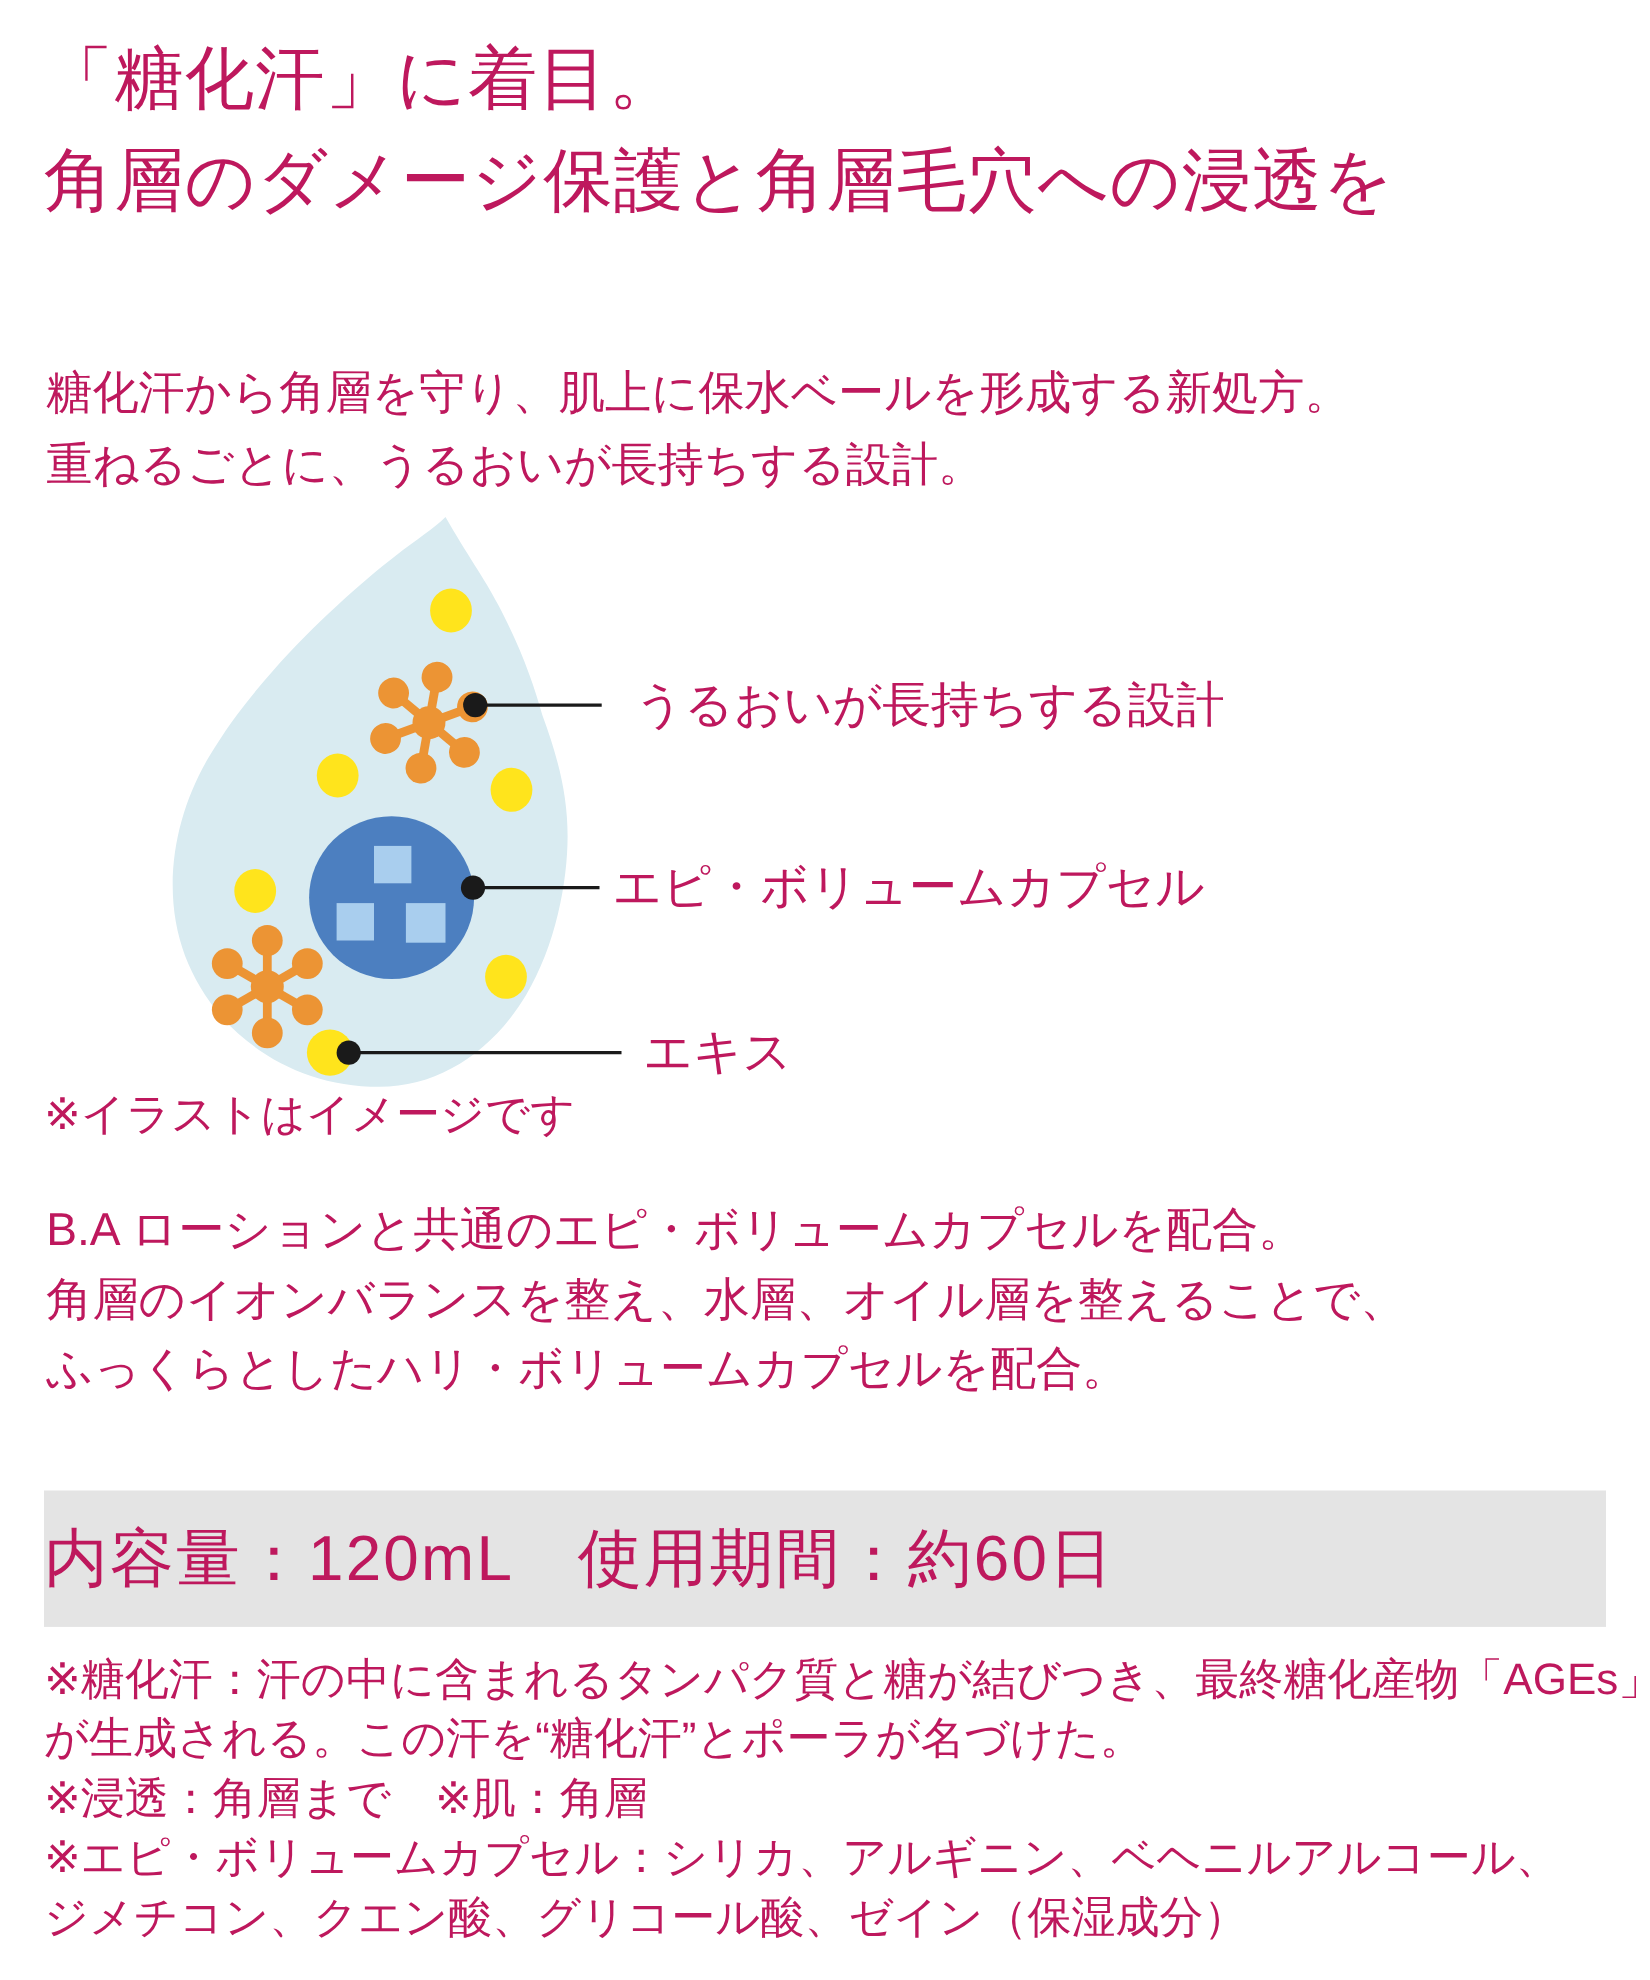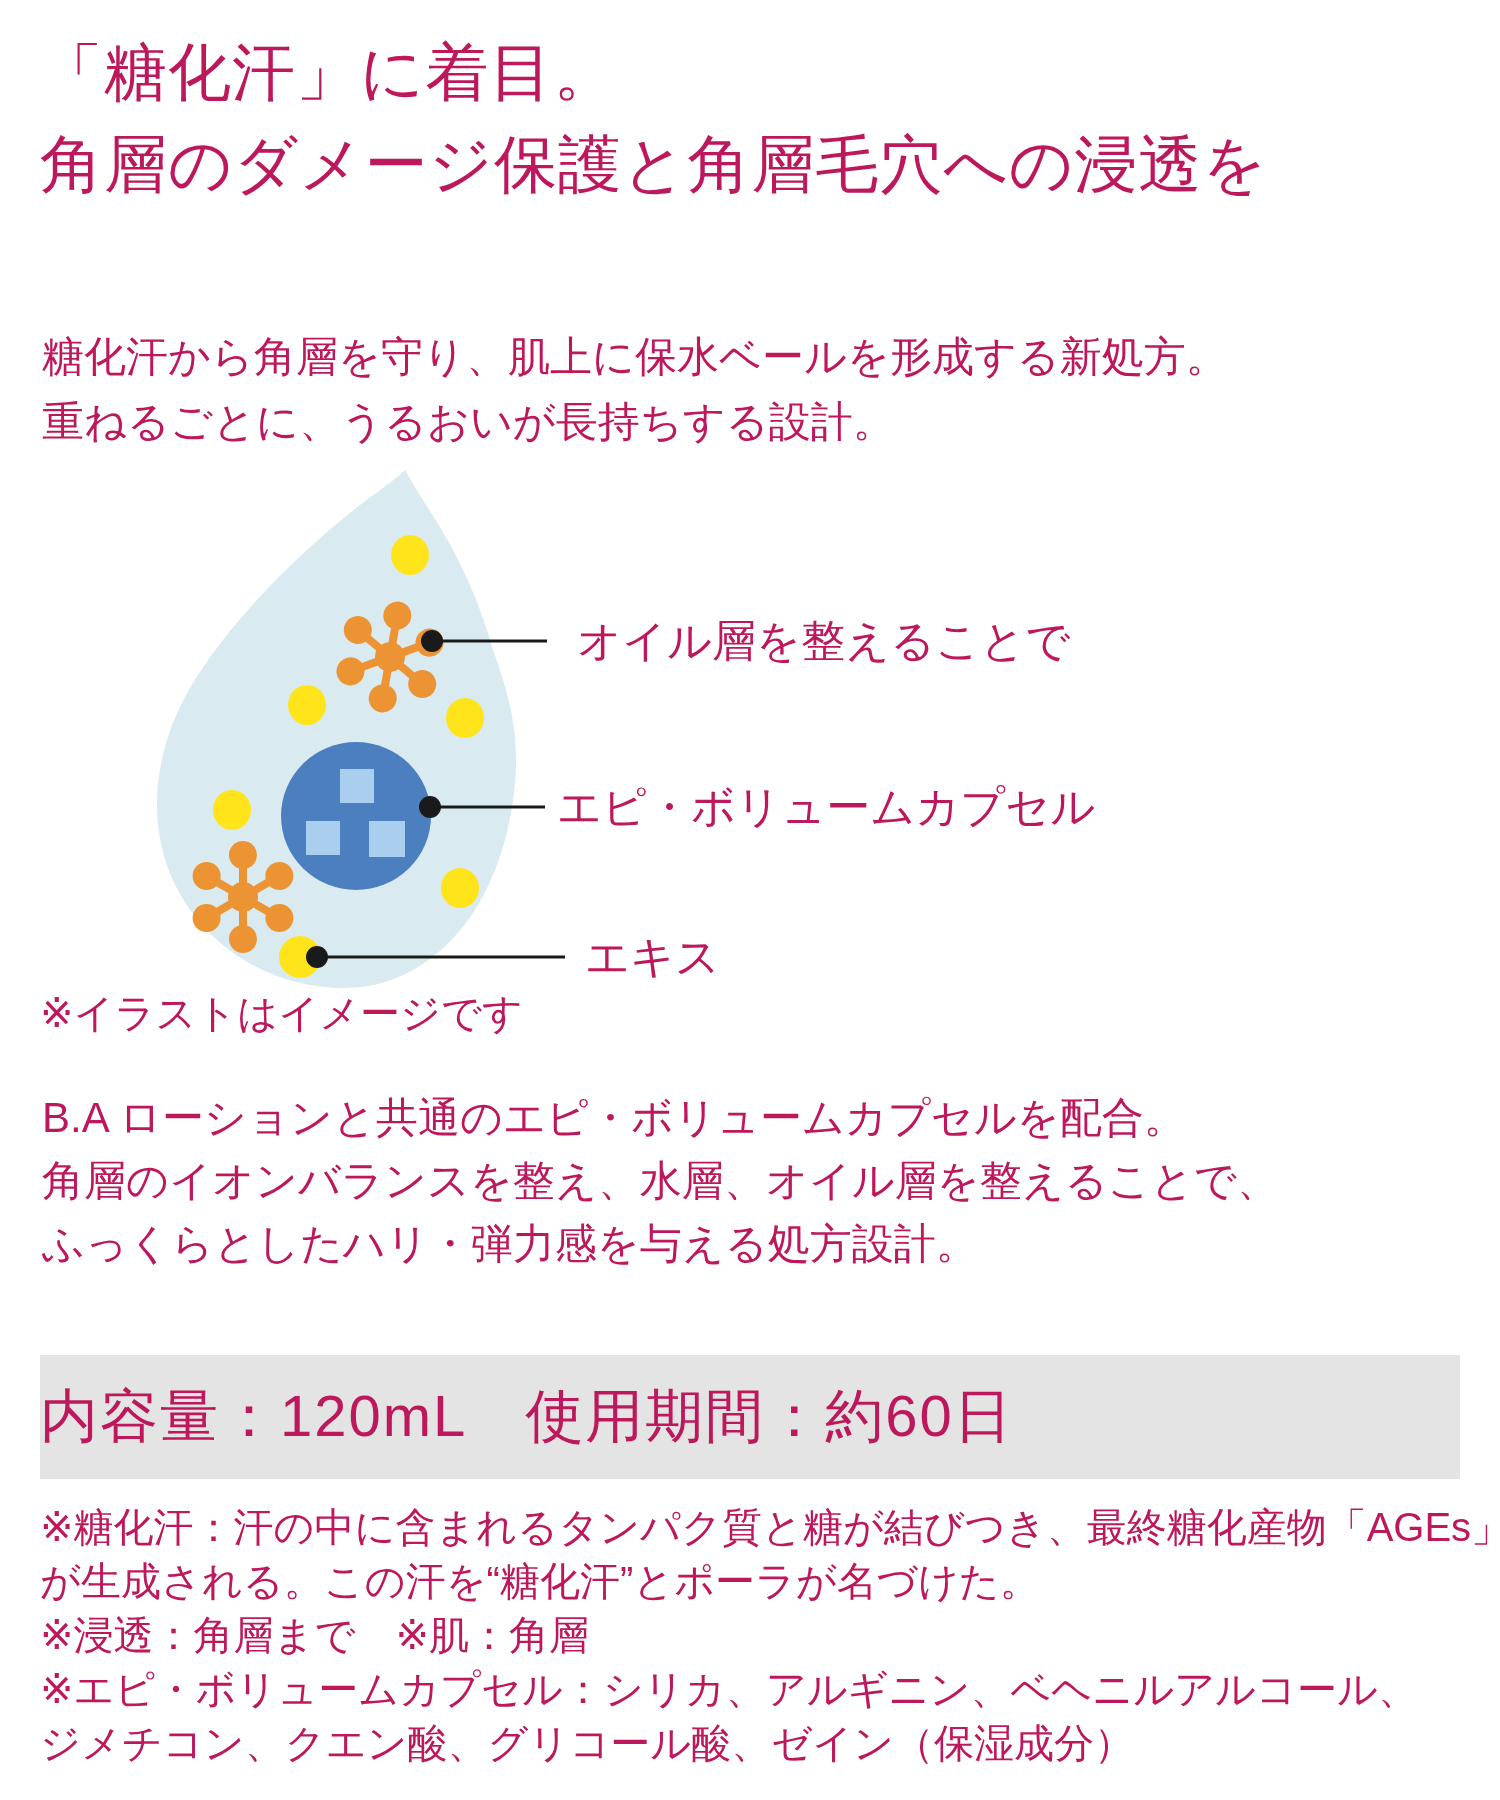--- a/index.html
+++ b/index.html
@@ -131,30 +131,30 @@
     <line class="callout-line" x1="432" y1="221" x2="547" y2="221"></line>
     <circle class="callout-dot" cx="432" cy="221" r="11"></circle>
 
     <line class="callout-line" x1="430" y1="387" x2="545" y2="387"></line>
     <circle class="callout-dot" cx="430" cy="387" r="11"></circle>
 
     <line class="callout-line" x1="317" y1="537" x2="565" y2="537"></line>
     <circle class="callout-dot" cx="317" cy="537" r="11"></circle>
   </svg>
 
-  <div class="callout-label label-integrator">オイル層を整えることで</div>
+  <div class="callout-label label-integrator">うるおいが長持ちする設計</div>
   <div class="callout-label label-capsule">エピ・ボリュームカプセル</div>
   <div class="callout-label label-extract">エキス</div>
 
   <div class="illust-note">※イラストはイメージです</div>
 
   <div class="para">
     <div>B.A ローションと共通のエピ・ボリュームカプセルを配合。</div>
     <div>角層のイオンバランスを整え、水層、オイル層を整えることで、</div>
-    <div>ふっくらとしたハリ・弾力感を与える処方設計。</div>
+    <div>ふっくらとしたハリ・ボリュームカプセルを配合。</div>
   </div>
 
   <div class="spec-box">
     <span>内容量：120mL　使用期間：約60日</span>
   </div>
 
   <div class="footnotes">
     <div>※糖化汗：汗の中に含まれるタンパク質と糖が結びつき、最終糖化産物「AGEs」</div>
     <div>が生成される。この汗を“糖化汗”とポーラが名づけた。</div>
     <div>※浸透：角層まで　※肌：角層</div>

